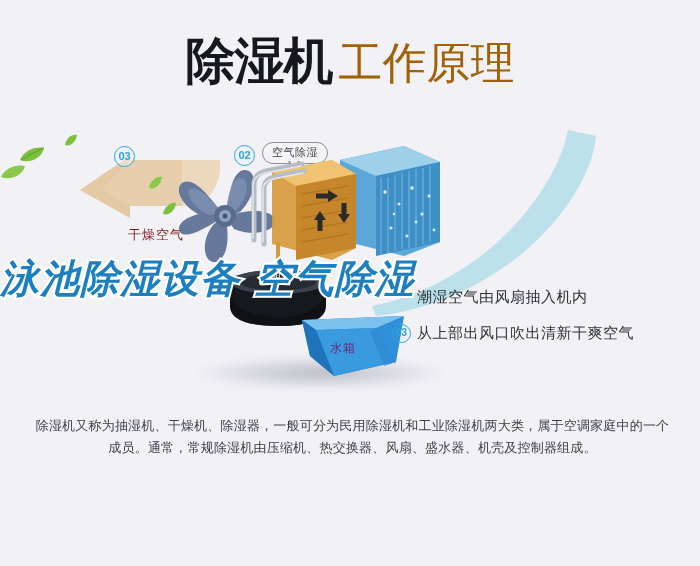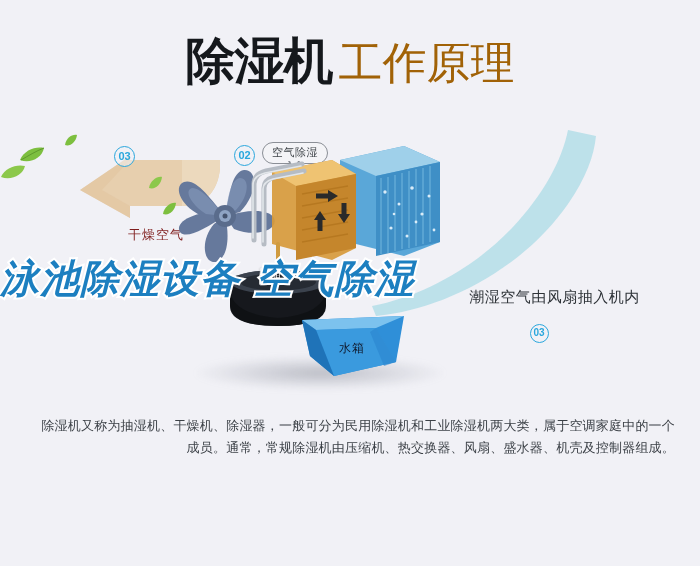--- a/index.html
+++ b/index.html
@@ -166,24 +166,24 @@
   
   .machine { position: absolute; left: 244px; top: 26px; width: 200px; height: 135px; }
 
   
   .drum { position: absolute; left: 222px; top: 152px; width: 112px; height: 62px; }
 
   
   .tank { position: absolute; left: 300px; top: 196px; width: 110px; height: 66px; }
   .tank-label {
     position: absolute;
-    left: 339px; top: 222px;
+    left: 330px; top: 222px;
     font-family: "DejaVu Sans", "Liberation Sans", sans-serif;
     font-size: 12px;
-    color: #0f172a;
+    color: #701a75;
     letter-spacing: 1px;
   }
   .compressor-label {
     position: absolute;
     left: 258px; top: 148px;
     font-family: "DejaVu Sans", "Liberation Sans", sans-serif;
     font-size: 11px;
     color: #ffffff;
     letter-spacing: 1px;
     text-shadow: 0 0 2px rgba(0,0,0,.45);
@@ -194,21 +194,20 @@
     position: absolute;
     left: 392px;
     top: 170px;
     width: 300px;
   }
   .step-row {
     display: flex;
     align-items: center;
     margin-bottom: 17px;
     white-space: nowrap;
-    justify-content: center;
   }
   .step-badge {
     width: 19px; height: 19px;
     min-width: 19px;
     border-radius: 50%;
     border: 1.5px solid #2aa7dd;
     color: #2aa7dd;
     font-size: 10px;
     font-weight: 700;
     line-height: 16px;
@@ -256,21 +255,21 @@
     top: 415px;
     width: 645px;
   }
   .para {
     font-family: "DejaVu Sans", "Liberation Sans", sans-serif;
     font-size: 13px;
     line-height: 22px;
     color: #3c4147;
     letter-spacing: .2px;
     margin: 0 0 14px 0;
-    text-align: right;
+    text-align: center;
   }
 </style>
 </head>
 <body>
 
 <div id="page">
 
   <div class="title-bar">
     <span class="title-strong">除湿机</span><span class="title-light">工作原理</span>
   </div>
@@ -432,20 +431,21 @@
     </div>
     <div class="tank-label">水箱</div>
 
     <div class="steps">
       <div class="step-row">
         <div class="step-badge hidden-b">01</div>
         <div class="step-text">潮湿空气由风扇抽入机内</div>
       </div>
       <div class="step-row">
         <div class="step-badge">03</div>
+        <div class="step-text">从上部出风口吹出清新干爽空气</div>
       </div>
     </div>
 
   </div>
 
   <div class="watermark">
     <span class="wm-stack wm-line">泳池除湿设备 空气除湿</span>
   </div>
 
   <div class="copy">

